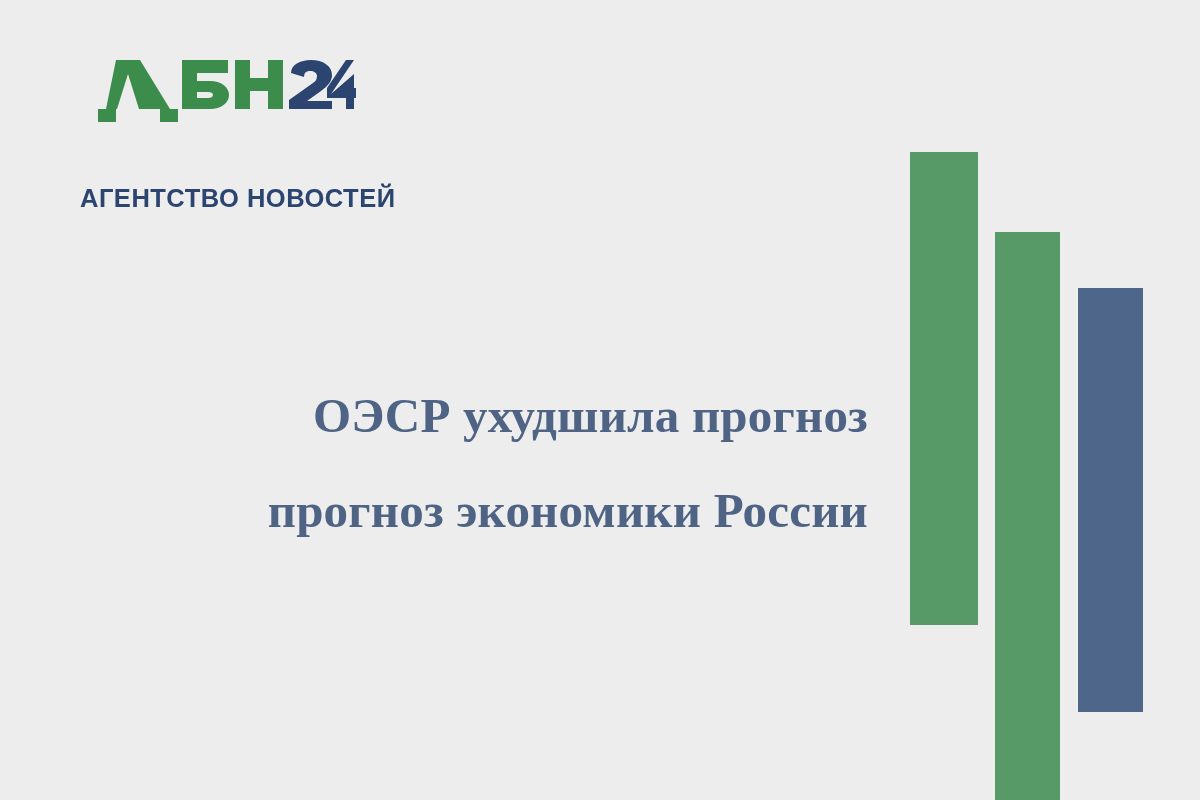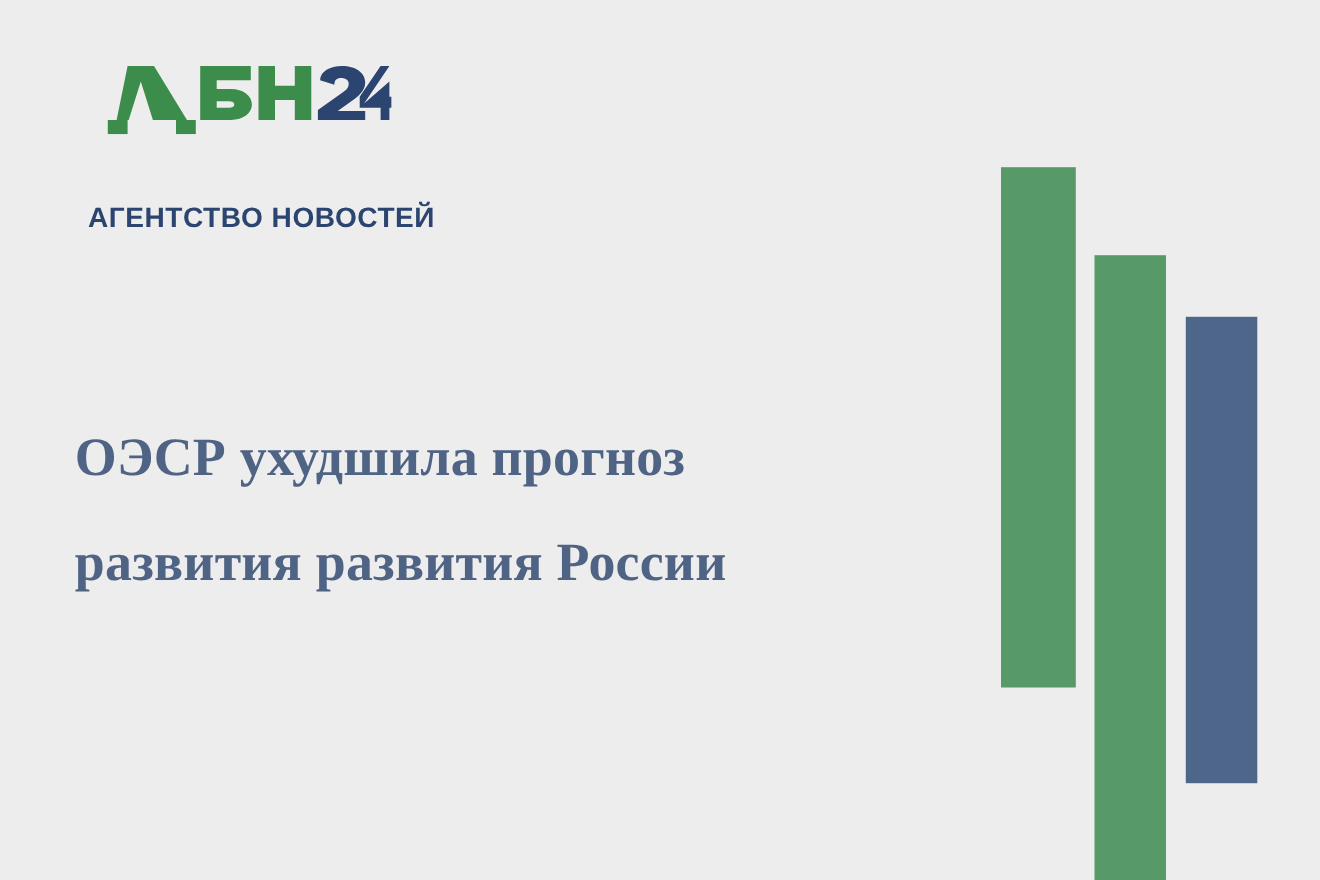--- a/index.html
+++ b/index.html
@@ -60,20 +60,21 @@
     font-family: "Liberation Serif", "DejaVu Serif", serif;
     font-weight: 700;
     font-size: 49px;
     line-height: 95px;
     color: #4f6485;
     letter-spacing: 0.2px;
   }
   .headline .hl-line {
     display: block;
     white-space: nowrap;
+    text-align: right;
   }
 
   
   .bars {
     position: absolute;
     left: 0;
     top: 0;
     width: 1200px;
     height: 800px;
     pointer-events: none;
@@ -104,21 +105,21 @@
                                C228 11 226 13 226 17 Z"></path>
 
       <path fill="#2b4470" d="M253 34 L276 0 H268 L249 28 V38 H268 V49 H276 V38 H278 V28 H276 V14 Z"></path>
     </svg>
 
     <div class="logo-tagline" style="color: rgb(43, 68, 112);">АГЕНТСТВО НОВОСТЕЙ</div>
   </div>
 
   <div class="headline" style="color: rgb(79, 100, 133);">
     <span class="hl-line">ОЭСР ухудшила прогноз</span>
-    <span class="hl-line">развития развития России</span>
+    <span class="hl-line">прогноз экономики России</span>
   </div>
 
   <div class="bars">
     <div class="bar" style="left: 910px; top: 152px; width: 68px; height: 473px; background: rgb(87, 154, 104);"></div>
     <div class="bar" style="left: 995px; top: 232px; width: 65px; height: 568px; background: rgb(87, 154, 104);"></div>
     <div class="bar" style="left: 1078px; top: 288px; width: 65px; height: 424px; background: rgb(78, 102, 137);"></div>
   </div>
 
 </div>
 

